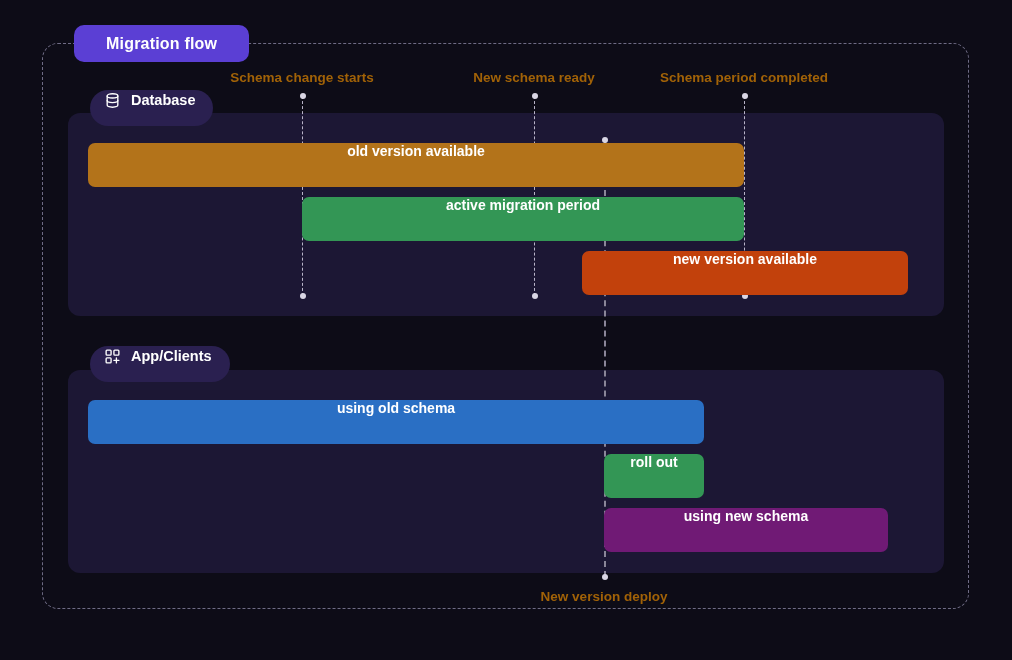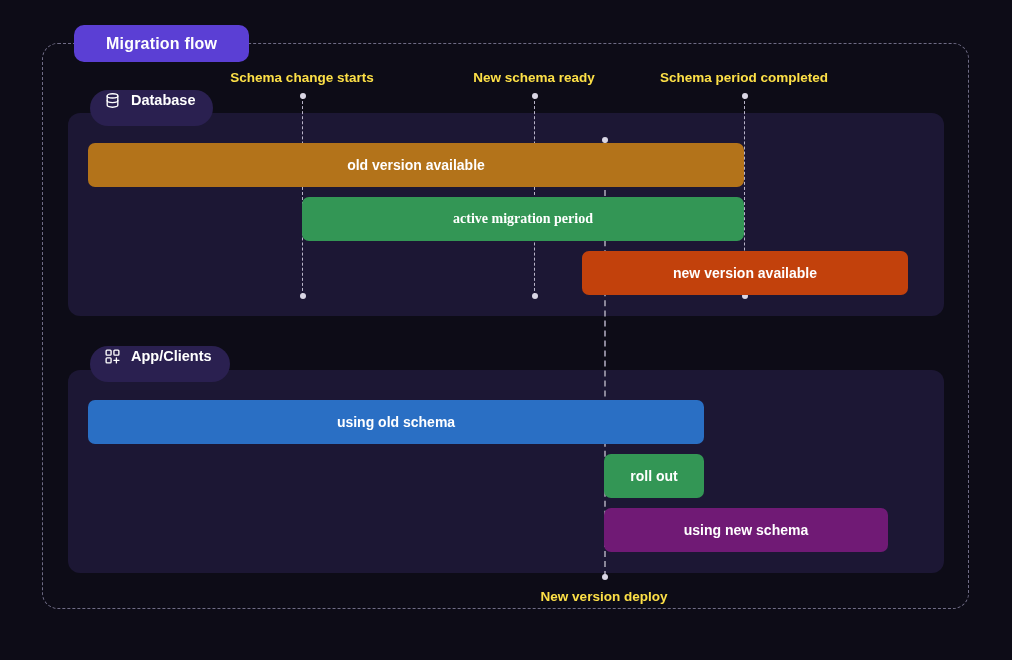--- a/index.html
+++ b/index.html
@@ -75,36 +75,36 @@
     background: #d9d6e4;
     left: -2.2px;
   }
   .milestone .dot.top { top: -3px; }
   .milestone .dot.bot { bottom: -3px; }
   .milestone .mlabel {
     position: absolute;
     top: -26px;
     transform: translateX(-50%);
     white-space: nowrap;
-    color: #fde047;
+    color: #a16207;
     font-size: 13.5px; font-weight: bold;
   }
   .milestone .mlabel.below {
     top: auto; bottom: -27px; text-align: center;
   }
 
   
   #ms-deploy .vline { border-left: 2.4px dashed #8a8699; }
 
   
   .bar {
     position: absolute;
     height: 44px;
     border-radius: 7px;
-    display: flex; align-items: center; justify-content: center;
+    display: flex; justify-content: center;
     color: #ffffff;
     font-size: 14px; font-weight: bold;
     z-index: 5;
     white-space: nowrap;
   }
 </style>
 </head>
 <body>
 
 <div class="stage">
@@ -165,21 +165,21 @@
         <div class="dot top"></div>
         <div class="dot bot"></div>
         <div class="mlabel below">New version deploy</div>
       </div>
     </div>
 
   <div id="bar-layer">
       <div class="bar" style="left: 88px; top: 143px; width: 656px; background: rgb(179, 115, 26);">
         <span>old version available</span>
       </div>
-      <div class="bar" style="left: 302px; top: 197px; width: 442px; background: rgb(51, 150, 85); font-family: Liberation Serif, serif;">
+      <div class="bar" style="left: 302px; top: 197px; width: 442px; background: rgb(51, 150, 85);">
         <span>active migration period</span>
       </div>
       <div class="bar" style="left: 534px; top: 251px; width: 326px; background: #c2410c; margin-left: 48px;">
         <span>new version available</span>
       </div>
       <div class="bar" style="left: 88px; top: 400px; width: 616px; background: rgb(42, 111, 196);">
         <span>using old schema</span>
       </div>
       <div class="bar" style="left: 604px; top: 454px; width: 100px; background: rgb(51, 150, 85);">
         <span>roll out</span>

